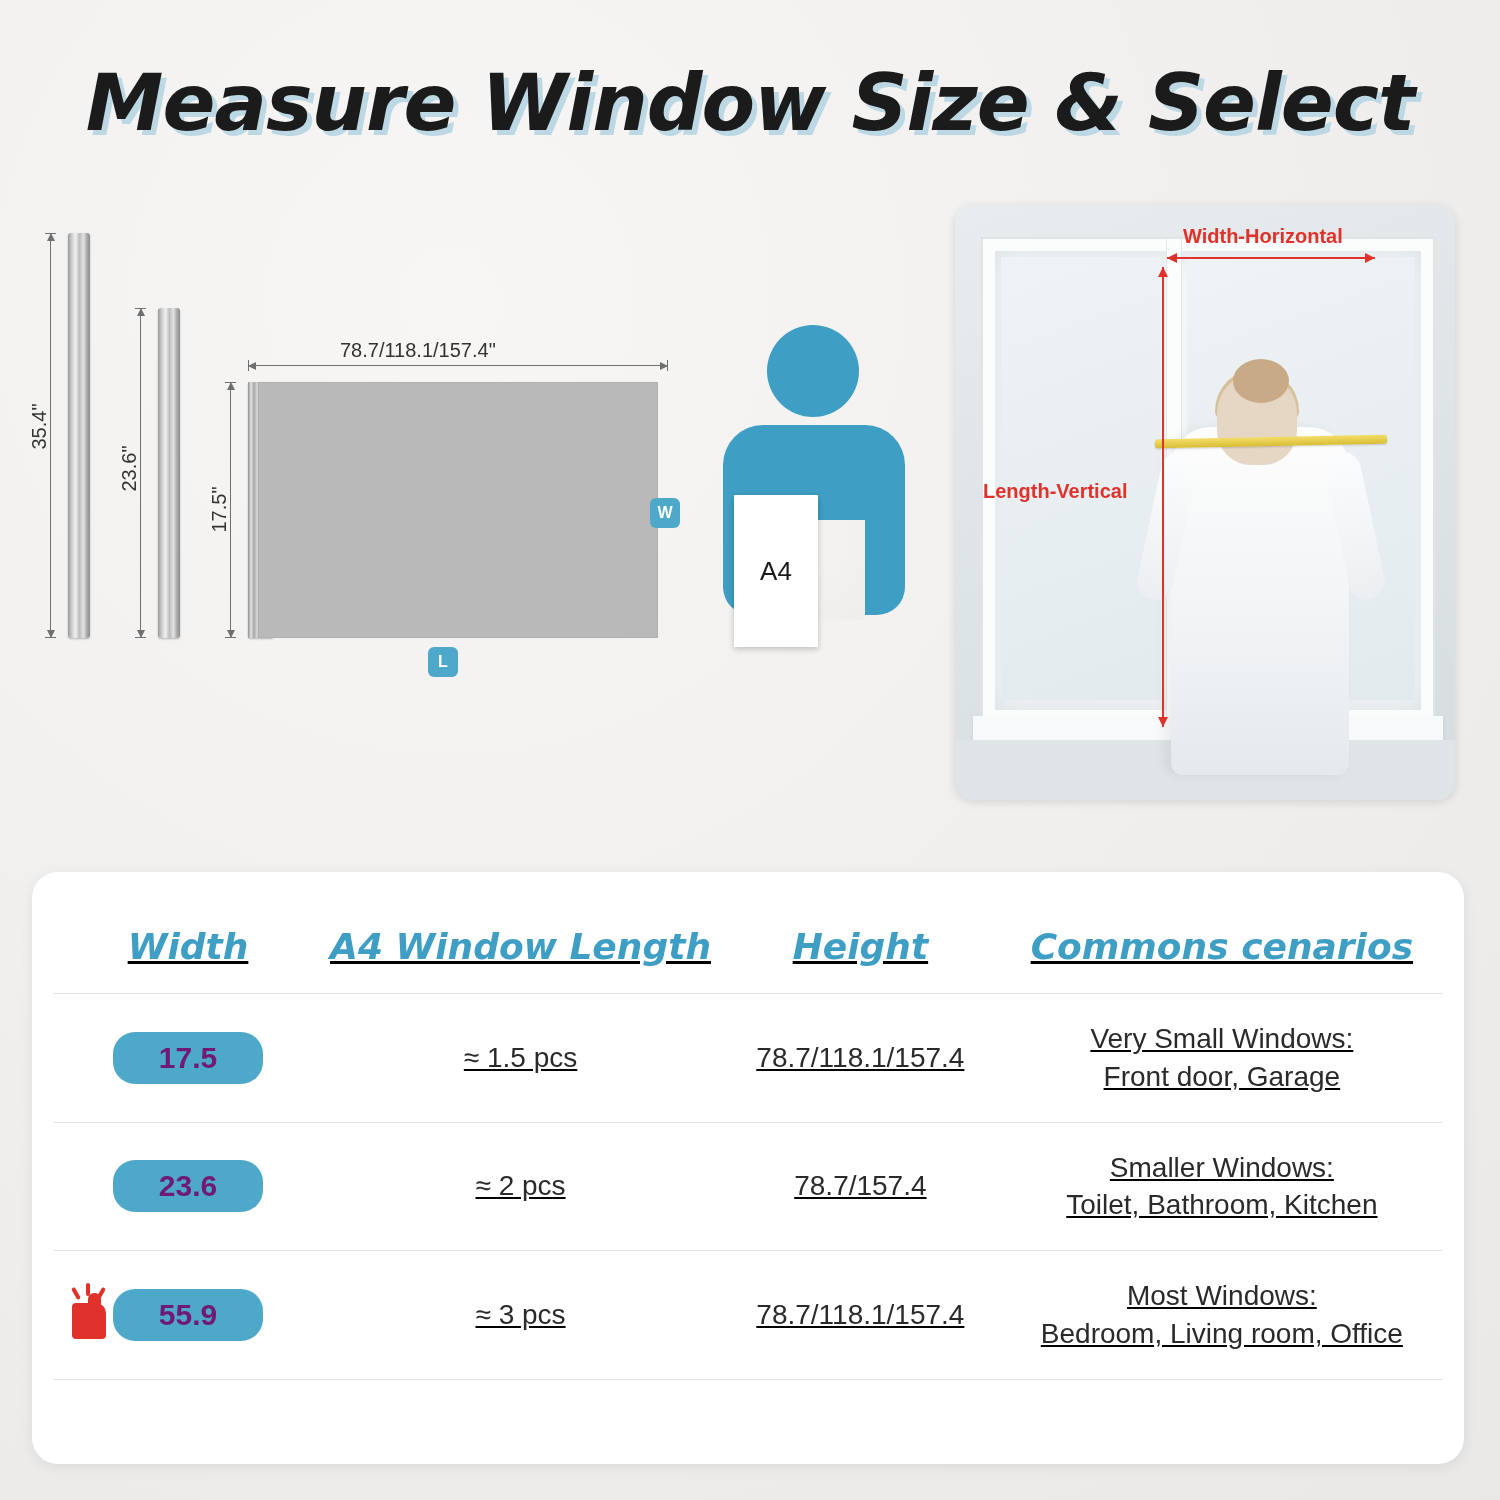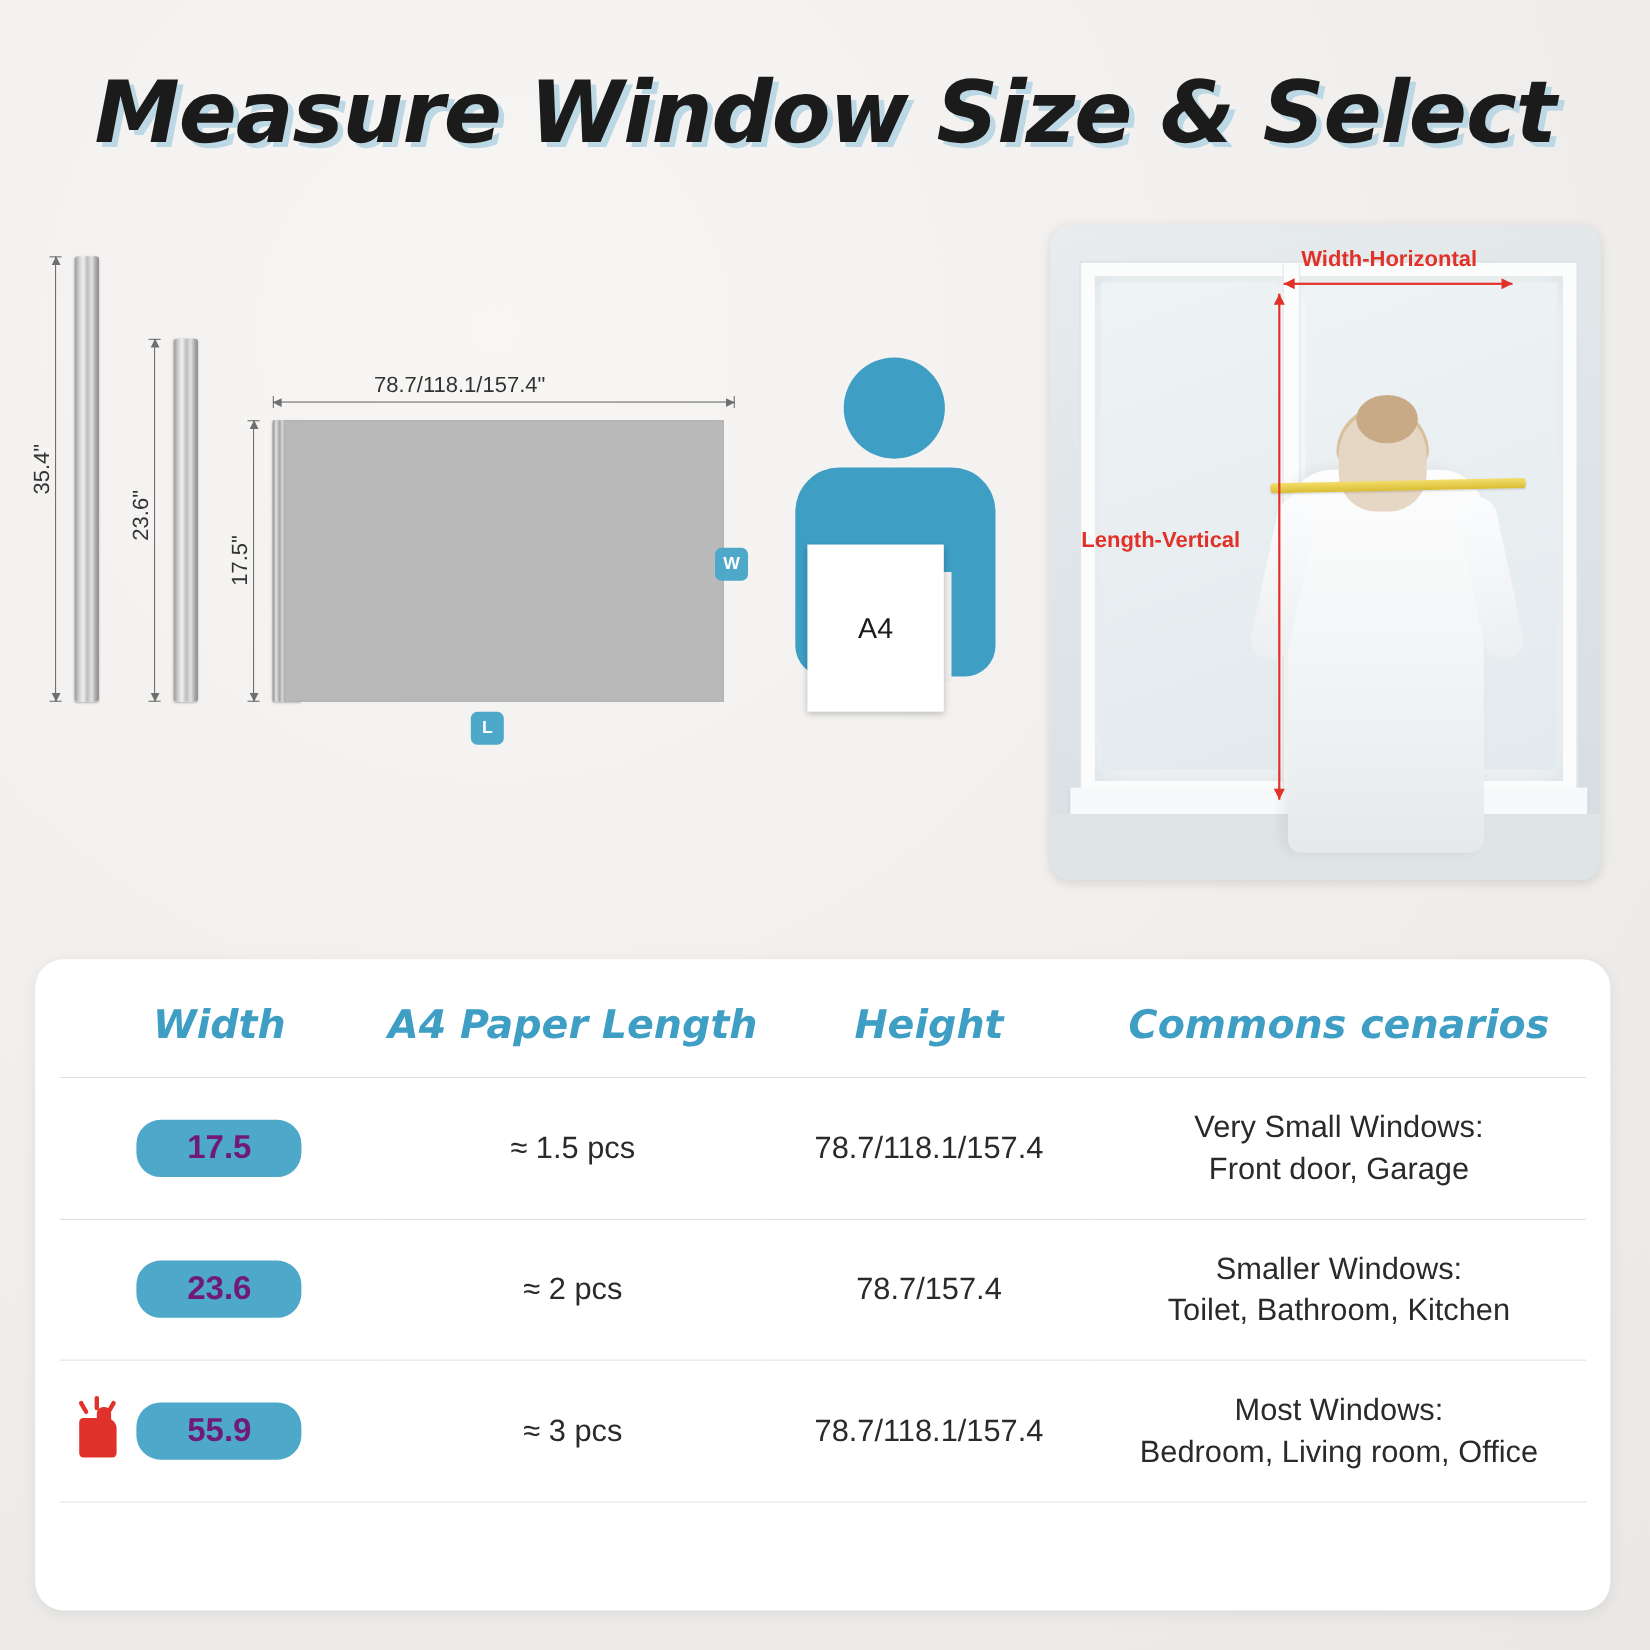--- a/index.html
+++ b/index.html
@@ -183,21 +183,21 @@
     border-radius: 40px 40px 28px 28px;
   }
   .p-gap {
     position: absolute; left: 60px; top: 195px;
     width: 100px; height: 100px;
     background: radial-gradient(circle at 30% 20%, #f5f4f2 0%, #efeeec 100%);
   }
   .a4 {
     position: absolute;
     left: 694px; top: 280px;
-    width: 124px; height: 152px;
+    width: 84px; height: 152px;
     background: #fff;
     box-shadow: 0 2px 6px rgba(0,0,0,.22);
     display: flex;
     align-items: center;
     justify-content: center;
     font-size: 26px;
     color: #1b1b1b;
   }
 
   
@@ -355,23 +355,24 @@
     top: 872px;
     width: 1432px;
     height: 592px;
     background: #fff;
     border-radius: 26px;
     box-shadow: 0 3px 14px rgba(0,0,0,.07);
   }
   table.sizes {
     position: absolute;
     left: 22px;
-    top: 22px;
+    top: 36px;
     width: 1388px;
     border-collapse: collapse;
+    text-decoration: underline;
   }
   table.sizes th {
     font-family: "DejaVu Sans", sans-serif;
     font-style: italic;
     font-weight: bold;
     font-size: 36px;
     color: #3e9ec4;
     padding: 18px 8px 26px;
     text-align: center;
     white-space: nowrap;
@@ -514,21 +515,21 @@
     <div class="arrow-v"></div>
     <div class="ann" id="ann-width">Width-Horizontal</div>
     <div class="ann" id="ann-length">Length-Vertical</div>
   </div>
 
   <div class="card">
     <table class="sizes">
       <thead>
         <tr>
           <th class="col-width">Width</th>
-          <th class="col-a4">A4 Paper Length</th>
+          <th class="col-a4">A4 Window Length</th>
           <th class="col-height">Height</th>
           <th class="col-scen">Commons cenarios</th>
         </tr>
       </thead>
       <tbody>
         <tr>
           <td class="width-cell">
             <span class="pill">17.5</span>
           </td>
           <td>≈ 1.5 pcs</td>

